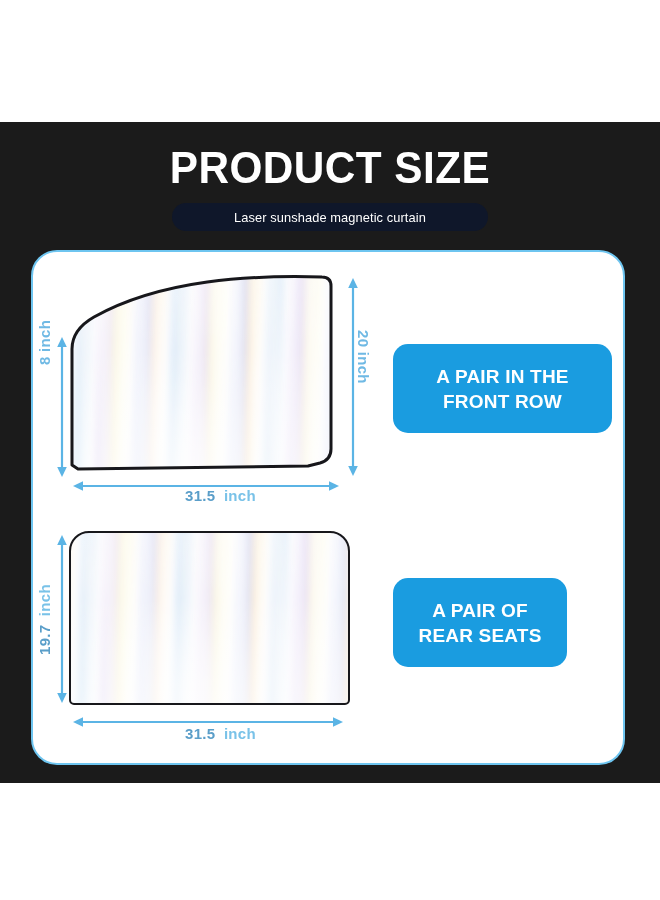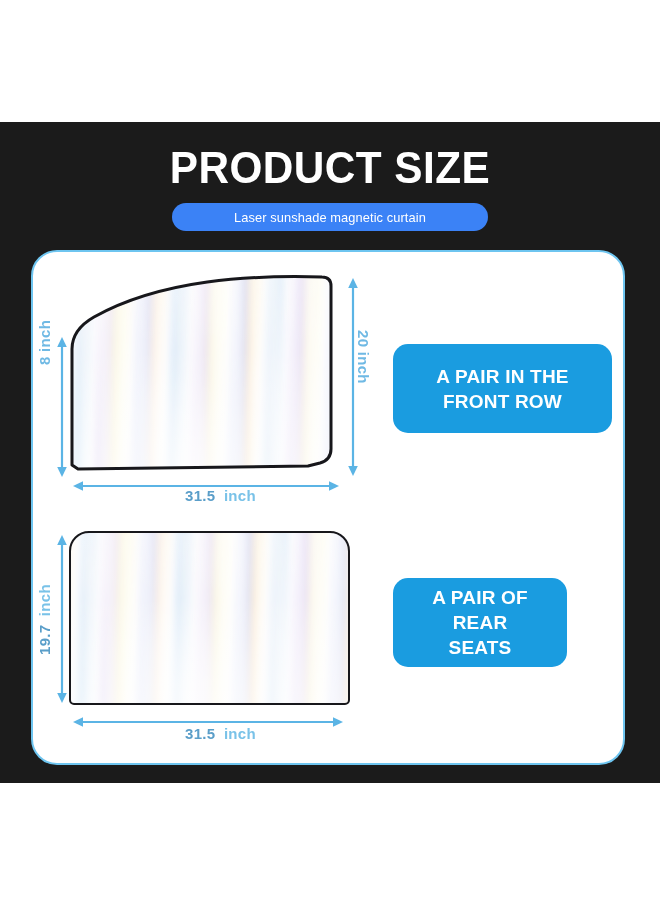--- a/index.html
+++ b/index.html
@@ -9,21 +9,21 @@
   
   #blackPanel{position:absolute;left:0;top:122px;width:660px;height:661px;
               background:#1b1b1b;}
 
   
   #title{position:absolute;left:0;top:142px;width:660px;text-align:center;
          color:#ffffff;font-size:45px;font-weight:bold;letter-spacing:.5px;
          font-family:"Liberation Sans",sans-serif;line-height:52px;
          transform:scaleX(.94);transform-origin:center;}
   #subtitleBadge{position:absolute;left:172px;top:203px;width:316px;height:28px;
-         background:#3b82f6;border-radius:14px;display:flex;align-items:center;
+         background:#0f172a;border-radius:14px;display:flex;align-items:center;
          justify-content:center;}
   #subtitleBadge span{color:#ffffff;font-size:13.5px;letter-spacing:.1px;
          transform:scaleX(.95);}
 
   
   #card{position:absolute;left:31px;top:250px;width:594px;height:515px;
         background:#ffffff;border:2px solid #6ec5f0;border-radius:26px;
         box-sizing:border-box;}
 
   
@@ -88,21 +88,21 @@
   #lbl8{left:36px;top:365px;transform:rotate(-90deg);transform-origin:left top;}
   #lbl20{left:372px;top:330px;transform:rotate(90deg);transform-origin:left top;}
   #lbl315a{left:185px;top:487px;}
   #lbl197{left:36px;top:655px;transform:rotate(-90deg);transform-origin:left top;}
   #lbl315b{left:185px;top:725px;}
 
   
   .callout{position:absolute;background:#1a9ce0;border-radius:15px;
      display:flex;align-items:center;justify-content:center;text-align:center;
      color:#ffffff;font-weight:bold;font-size:19px;line-height:25px;
-     letter-spacing:.2px;box-sizing:border-box;padding:0 28px;}
+     letter-spacing:.2px;box-sizing:border-box;padding:0 15px;}
   #callout1{left:393px;top:344px;width:219px;height:89px;}
   #callout2{left:393px;top:578px;width:174px;height:89px;}
 </style>
 </head>
 <body>
 
 <div id="blackPanel"></div>
 
 <div id="title">PRODUCT SIZE</div>
 

